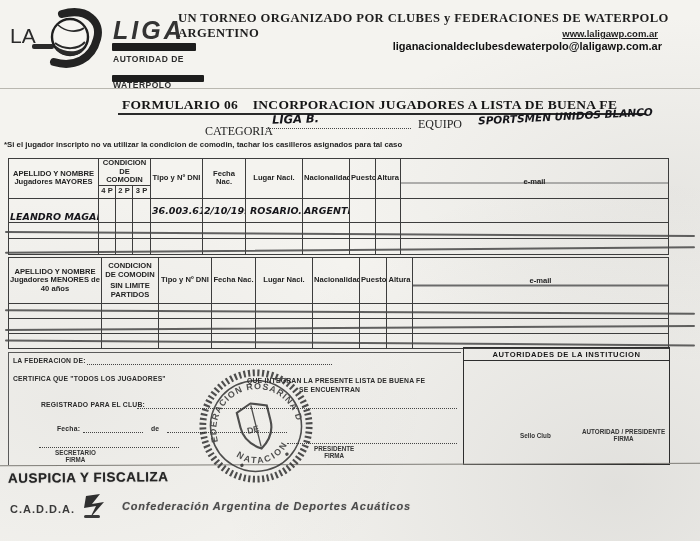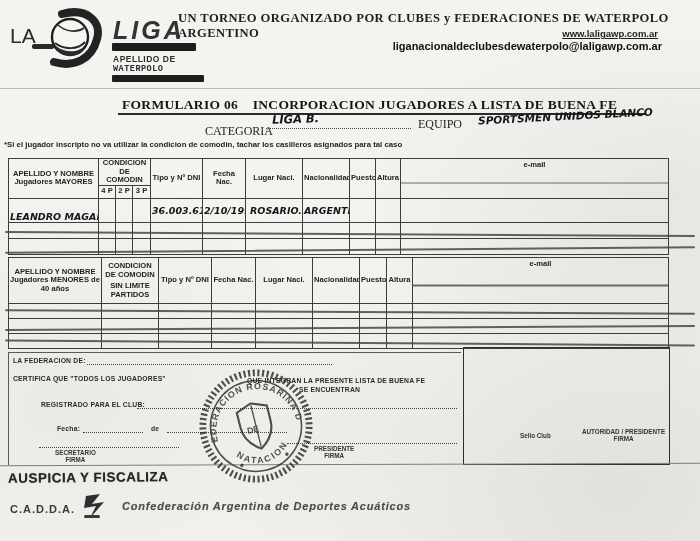--- a/index.html
+++ b/index.html
@@ -27,21 +27,21 @@
   .form-title{font-size:13.5px;font-weight:700;letter-spacing:.3px;color:#151515;
     border-bottom:2px solid #2a2a2a;padding:0 28px 1px 4px;}
   .cat-label{font-size:12px;font-weight:400;color:#222;}
   .dotline{border-bottom:1.5px dotted #444;}
   .note{font-size:7.8px;font-weight:700;color:#242424;}
   
   table{border-collapse:collapse;table-layout:fixed;width:660px;}
   th,td{border:1px solid #3d3d3d;padding:0 1px;overflow:hidden;}
   th{font-size:7.6px;font-weight:700;color:#232323;line-height:8.5px;text-align:center;}
   td{font-size:9px;}
-  .email-th{vertical-align:top;padding-top:2px;
+  .email-th{vertical-align:top;padding-top:19px;
     background:linear-gradient(to bottom, transparent 58%, #6a6a6a 58%, #6a6a6a 62%, transparent 62%);}
   .cell-hw{font-size:9.5px;white-space:nowrap;}
   .strike{position:absolute;height:1.6px;background:#474747;opacity:.85;border-radius:2px;}
   
   .small-lbl{font-size:6.8px;font-weight:700;color:#2b2b2b;letter-spacing:.2px;}
   .tiny-lbl{font-size:6.3px;font-weight:700;color:#333;}
   .authbox{border:1.5px solid #2e2e2e;}
   .authbox-title{font-size:7.6px;font-weight:800;letter-spacing:.6px;text-align:center;
     border-bottom:1.2px solid #2e2e2e;padding:1.5px 0;color:#181818;}
   .auspicia{font-size:13.5px;font-weight:800;letter-spacing:.5px;color:#262626;
@@ -66,22 +66,22 @@
       <circle cx="38" cy="31" r="18" fill="#f6f5f1" stroke="#1f1f1f" stroke-width="2.4"></circle>
       <path d="M 23,37 C 32,44 46,44 53,36" fill="none" stroke="#2a2a2a" stroke-width="2"></path>
       <path d="M 26,19 C 34,26 45,27 52,22" fill="none" stroke="#2a2a2a" stroke-width="1.6"></path>
       <path d="M 24,40 C 34,48 48,46 52,40 L 50,46 C 42,52 30,50 24,44 Z" fill="#2a2a2a"></path>
     </svg>
   </div>
   <div class="abs" style="left:113px;top:16px;font-style:italic;">
     <span class="logo-liga">LIGA</span>
   </div>
   <div class="abs band" style="left:112px;top:43px;width:84px;height:8px;"></div>
-  <div class="abs logo-sub" style="left:113px;top:54px;">APELLIDO DE</div>
-  <div class="abs logo-sub" style="left:113px;top:64px;font-family:Liberation Mono, monospace;">WATERPOLO</div>
+  <div class="abs logo-sub" style="left:113px;top:54px;">AUTORIDAD DE</div>
+  <div class="abs logo-sub" style="left:113px;top:80px;">WATERPOLO</div>
   <div class="abs band" style="left:112px;top:75px;width:92px;height:7px;"></div>
 
   <div class="abs tagline serif" style="left:178px;top:11px;width:515px;">UN TORNEO ORGANIZADO POR CLUBES y FEDERACIONES DE WATERPOLO ARGENTINO</div>
   <div class="abs website" style="right:42px;top:28px;">www.laligawp.com.ar</div>
   <div class="abs email" style="right:38px;top:40px;">liganacionaldeclubesdewaterpolo@laligawp.com.ar</div>
 
   <div class="abs scanline" style="left:0px;top:88px;width:700px;"></div>
 
   <div class="abs serif" style="left:118px;top:95px;">
     <span class="form-title">
@@ -279,20 +279,21 @@
       <div>FIRMA</div>
     </div>
     <div class="abs dotline" style="left:278px;top:90px;width:170px;"></div>
     <div class="abs tiny-lbl" style="left:305px;top:92px;text-align:center;">
       <div>PRESIDENTE</div>
       <div>FIRMA</div>
     </div>
   </div>
 
   <div class="abs authbox" style="left:463px;top:347px;width:205px;height:116px;">
+    <div class="authbox-title">AUTORIDADES DE LA INSTITUCION</div>
     <div class="abs tiny-lbl" style="left:56px;top:84px;">Sello Club</div>
     <div class="abs tiny-lbl" style="left:118px;top:80px;text-align:center;">
       <div>AUTORIDAD / PRESIDENTE</div>
       <div>FIRMA</div>
     </div>
   </div>
 
   <div class="abs scanline" style="left:0px;top:464px;width:700px;transform:rotate(-.2deg);background:#7e7c76;"></div>
 
   <div class="abs stamp" style="left:196px;top:368px;width:120px;height:116px;">

